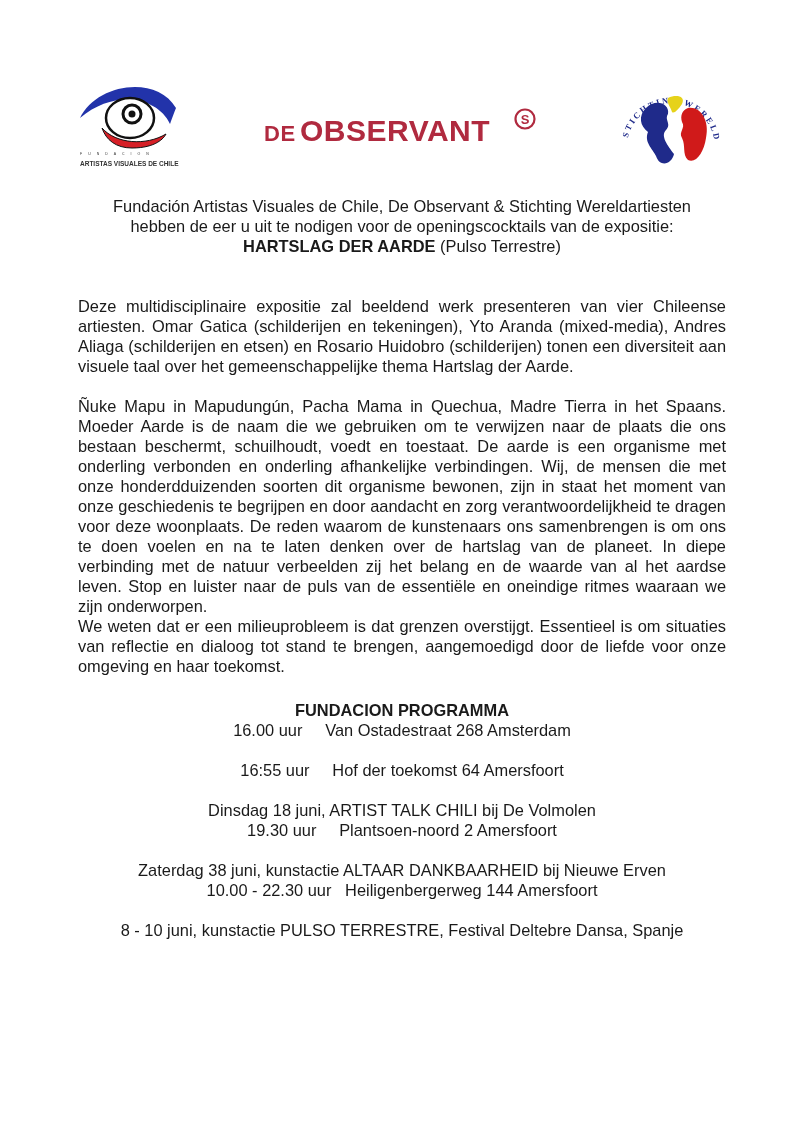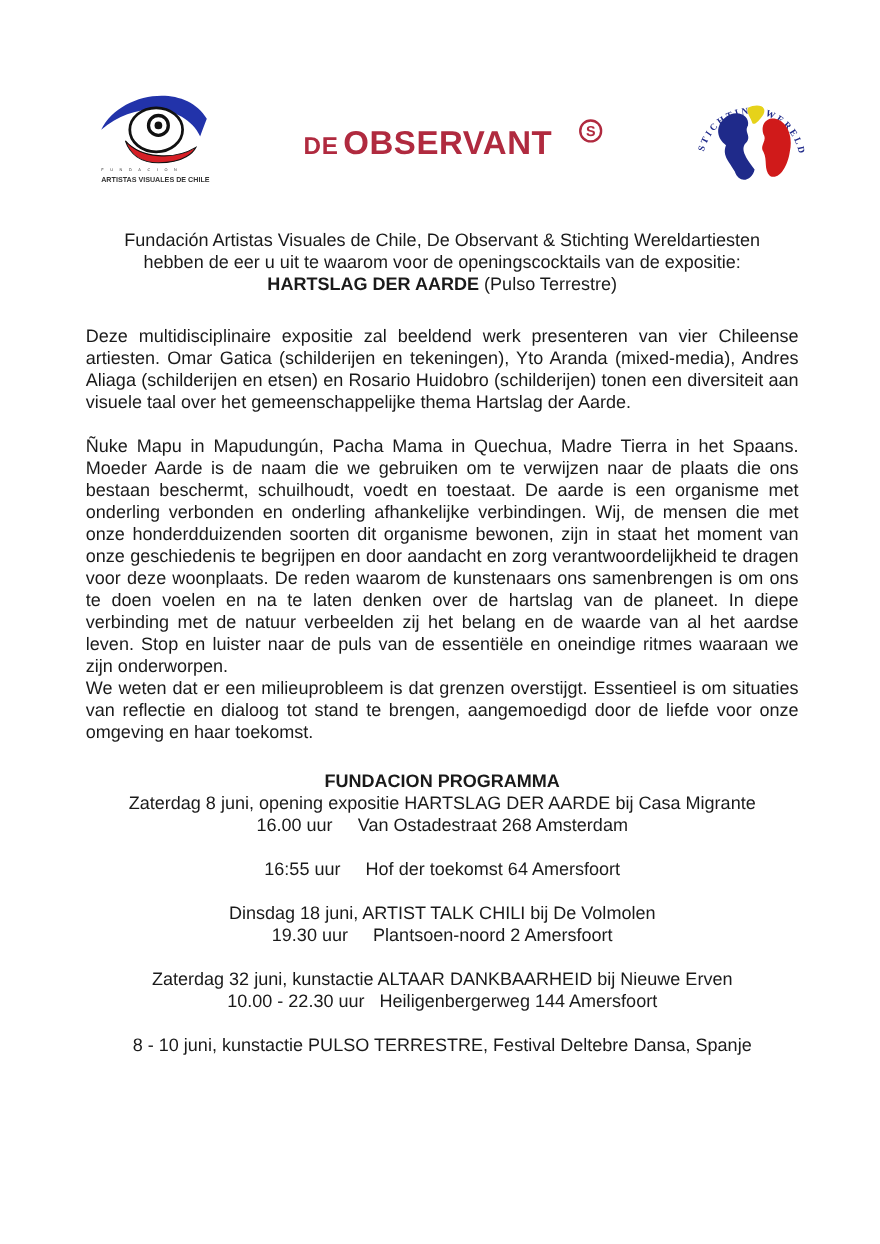--- a/index.html
+++ b/index.html
@@ -1,34 +1,34 @@
 <!DOCTYPE html>
 <html><head>
 <meta charset="utf-8">
 <style>
   html, body { margin: 0; padding: 0; background: #ffffff; }
   body { width: 800px; height: 1131px; position: relative; overflow: hidden;
          font-family: "Liberation Sans", sans-serif; color: #1a1a1a; }
-  .logo-row { position: absolute; top: 70px; left: 12px; width: 676px; height: 120px; }
+  .logo-row { position: absolute; top: 70px; left: 0; width: 676px; height: 120px; }
   .logo-left { position: absolute; left: 76px; top: 8px; width: 110px; height: 92px; }
   .logo-left .small { position: absolute; left: 4px; top: 74px; font-size: 3.5px; letter-spacing: 6px; color: #333; }
   .logo-left .name { position: absolute; left: 4px; top: 82px; font-size: 6.5px; font-weight: bold; color: #333; white-space: nowrap; }
   .logo-mid { position: absolute; left: 264px; top: 112px; height: 40px; }
   .logo-mid .de { font-size: 22px; font-weight: bold; color: #b02a3f; letter-spacing: 0.5px; }
   .logo-mid .obs { font-size: 30px; font-weight: bold; color: #b02a3f; letter-spacing: 0.5px; }
   .logo-mid svg { position: absolute; left: 250px; top: -6px; }
   .logo-right { position: absolute; left: 616px; top: 76px; width: 110px; height: 96px; }
 
   .text-block { position: absolute; left: 78px; width: 648px; font-size: 16.4px; line-height: 20px; }
   .center { text-align: center; }
   .justify { text-align: justify; text-align-last: left; }
   .p-line { display: block; }
   .bold { font-weight: bold; }
 
-  #intro { top: 196px; margin-top: 13px; }
+  #intro { top: 196px; }
   #para1 { top: 296px; }
   #para2 { top: 396px; }
   #program { top: 700px; }
   .event { margin-bottom: 20px; }
 </style>
 </head>
 <body>
 
 <div class="logo-row">
   <div class="logo-left">
@@ -62,50 +62,49 @@
       </text>
       <path d="M30 32 C 40 22, 54 28, 52 38 C 48 44, 56 48, 50 54 C 44 60, 52 70, 58 78 C 56 88, 44 92, 40 80 C 36 72, 28 66, 32 56 C 24 50, 22 40, 30 32 Z" fill="#1f2a8a"></path>
       <path d="M52 22 C 60 18, 70 20, 66 28 C 62 34, 58 38, 56 36 C 54 30, 50 26, 52 22 Z" fill="#e6d21a"></path>
       <path d="M72 32 C 84 30, 94 44, 90 62 C 88 76, 80 88, 72 84 C 66 78, 70 70, 66 62 C 62 56, 70 52, 66 46 C 64 40, 66 34, 72 32 Z" fill="#d01a1a"></path>
     </svg>
   </div>
 </div>
 
 <div id="intro" class="text-block center">
   <span class="p-line">Fundación Artistas Visuales de Chile, De Observant &amp; Stichting Wereldartiesten</span>
-  <span class="p-line">hebben de eer u uit te waarom voor de openingscocktails van de expositie:</span>
+  <span class="p-line">hebben de eer u uit te nodigen voor de openingscocktails van de expositie:</span>
   <span class="p-line"><span class="bold">HARTSLAG DER AARDE</span><span> (Pulso Terrestre)</span></span>
 </div>
 
 <div id="para1" class="text-block justify">Deze multidisciplinaire expositie zal beeldend werk presenteren van vier Chileense artiesten. Omar Gatica (schilderijen en tekeningen), Yto Aranda (mixed-media), Andres Aliaga (schilderijen en etsen) en Rosario Huidobro (schilderijen) tonen een diversiteit aan visuele taal over het gemeenschappelijke thema Hartslag der Aarde.</div>
 
 <div id="para2" class="text-block">
   <div class="justify">Ñuke Mapu in Mapudungún, Pacha Mama in Quechua, Madre Tierra in het Spaans. Moeder Aarde is de naam die we gebruiken om te verwijzen naar de plaats die ons bestaan beschermt, schuilhoudt, voedt en toestaat. De aarde is een organisme met onderling verbonden en onderling afhankelijke verbindingen. Wij, de mensen die met onze honderdduizenden soorten dit organisme bewonen, zijn in staat het moment van onze geschiedenis te begrijpen en door aandacht en zorg verantwoordelijkheid te dragen voor deze woonplaats. De reden waarom de kunstenaars ons samenbrengen is om ons te doen voelen en na te laten denken over de hartslag van de planeet. In diepe verbinding met de natuur verbeelden zij het belang en de waarde van al het aardse leven. Stop en luister naar de puls van de essentiële en oneindige ritmes waaraan we zijn onderworpen.</div>
   <div class="justify">We weten dat er een milieuprobleem is dat grenzen overstijgt. Essentieel is om situaties van reflectie en dialoog tot stand te brengen, aangemoedigd door de liefde voor onze omgeving en haar toekomst.</div>
 </div>
 
 <div id="program" class="text-block center">
   <span class="p-line bold">FUNDACION PROGRAMMA</span>
 
   <div class="event">
-    <span class="p-line">Zaterdag 8 juni, opening expositie HARTSLAG DER AARDE bij Casa Migrante</span>
     <span class="p-line"><span>16.00 uur</span>&nbsp;&nbsp;&nbsp;&nbsp;&nbsp;<span>Van Ostadestraat 268 Amsterdam</span></span>
   </div>
 
   <div class="event">
     <span class="p-line"><span>16:55 uur</span>&nbsp;&nbsp;&nbsp;&nbsp;&nbsp;<span>Hof der toekomst 64 Amersfoort</span></span>
   </div>
 
   <div class="event">
     <span class="p-line">Dinsdag 18 juni, ARTIST TALK CHILI bij De Volmolen</span>
     <span class="p-line"><span>19.30 uur</span>&nbsp;&nbsp;&nbsp;&nbsp;&nbsp;<span>Plantsoen-noord 2 Amersfoort</span></span>
   </div>
 
   <div class="event">
-    <span class="p-line">Zaterdag 32 juni, kunstactie ALTAAR DANKBAARHEID bij Nieuwe Erven</span>
+    <span class="p-line">Zaterdag 38 juni, kunstactie ALTAAR DANKBAARHEID bij Nieuwe Erven</span>
     <span class="p-line"><span>10.00 - 22.30 uur</span>&nbsp;&nbsp;&nbsp;<span>Heiligenbergerweg 144 Amersfoort</span></span>
   </div>
 
 
   <div class="event">
     <span class="p-line">8 - 10 juni, kunstactie PULSO TERRESTRE, Festival Deltebre Dansa, Spanje</span>
   </div>
 </div>
 
 </body></html>

